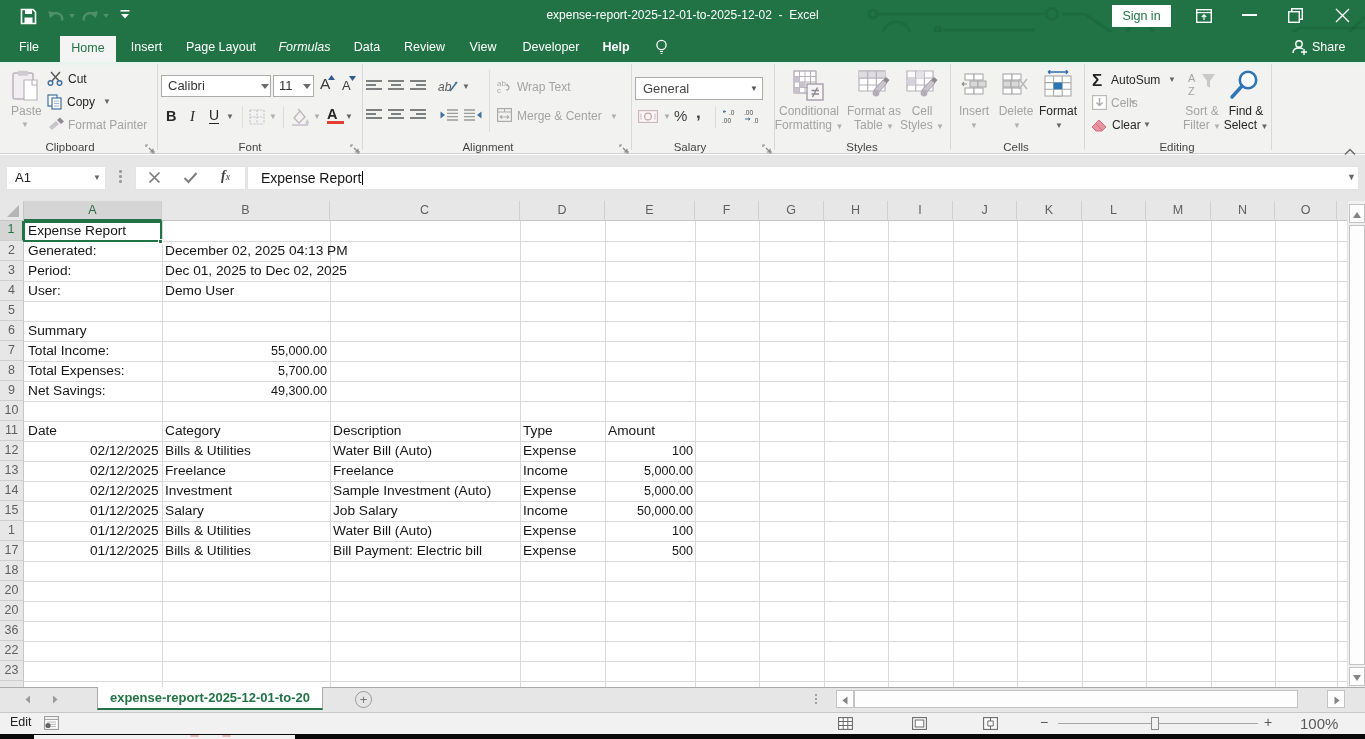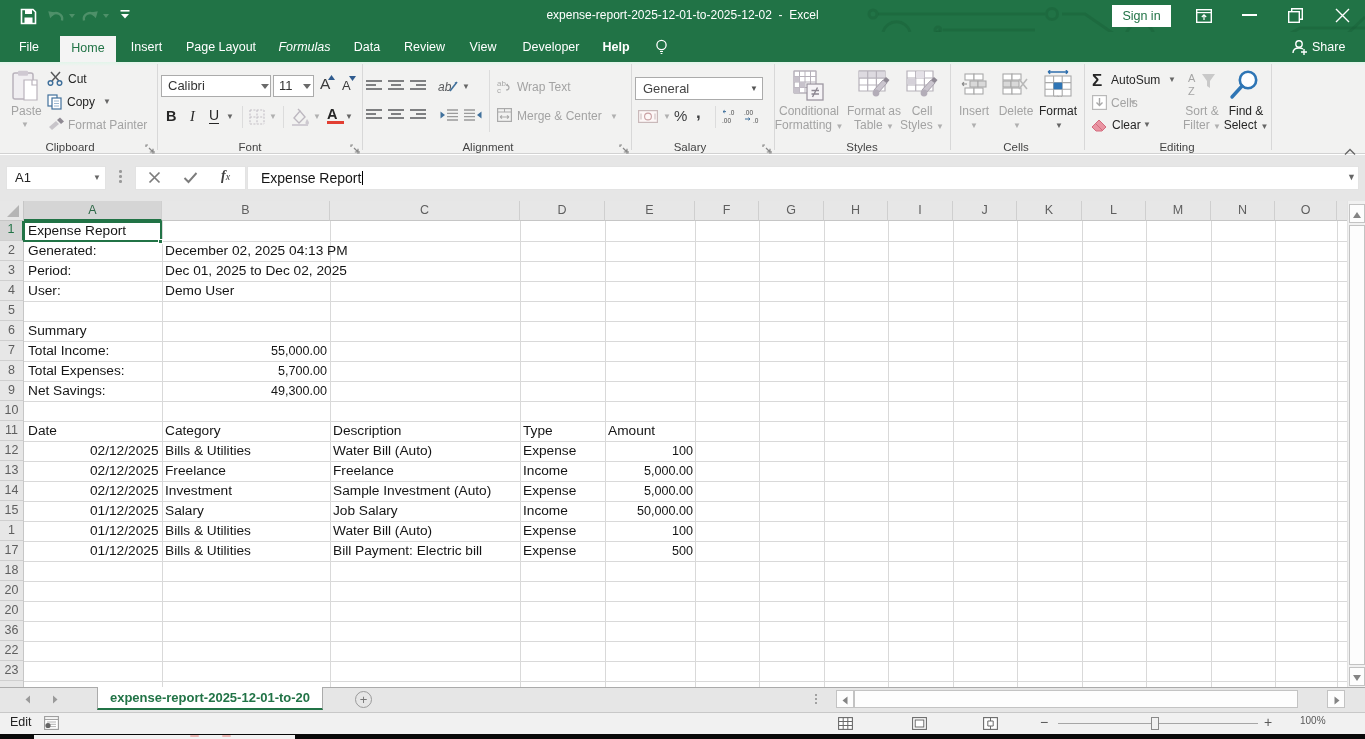--- a/index.html
+++ b/index.html
@@ -609,20 +609,20 @@
     </svg>
     <svg class="abs" style="left:983px;top:717px" width="15" height="13" viewBox="0 0 15 13">
       <rect x="0.6" y="0.6" width="13.8" height="11.8" fill="#fff" stroke="#6a6a6a" stroke-width="1.1"></rect>
       <path d="M7.5 0.6 V4 M7.5 9 V12.4 M4.8 4 H10.2 V9 H4.8 Z" stroke="#6a6a6a" stroke-width="1" fill="none"></path>
     </svg>
     <div class="abs" style="left:1040px;top:714px;font-size:14px;color:#585858">−</div>
     <div class="abs" style="left:1058px;top:722.5px;width:200px;height:1px;background:#a6a6a6"></div>
     <div class="abs" style="left:1156px;top:719px;width:1px;height:8px;background:#a6a6a6"></div>
     <div class="abs" style="left:1151px;top:717px;width:8px;height:13px;background:#f1f1f1;border:1px solid #8a8a8a"></div>
     <div class="abs" style="left:1264px;top:714px;font-size:14px;color:#585858">+</div>
-    <div class="abs" style="left:1300px;top:715px;font-size:10px;color:#585858">100%</div>
+    <div class="abs" style="left:1300px;top:715px;font-size:15px;color:#585858">100%</div>
   </div>
   <div id="blackstrip">
       <div class="abs" style="left:34px;top:1px;width:261px;height:4px;background:#f2f2f2"></div>
       <div class="abs" style="left:190px;top:0.5px;width:9px;height:2.5px;background:#eab7b4;border-radius:1px"></div>
       <div class="abs" style="left:222px;top:0.5px;width:9px;height:2.5px;background:#eab7b4;border-radius:1px"></div>
     </div>
 </div>
 
 </body></html>

